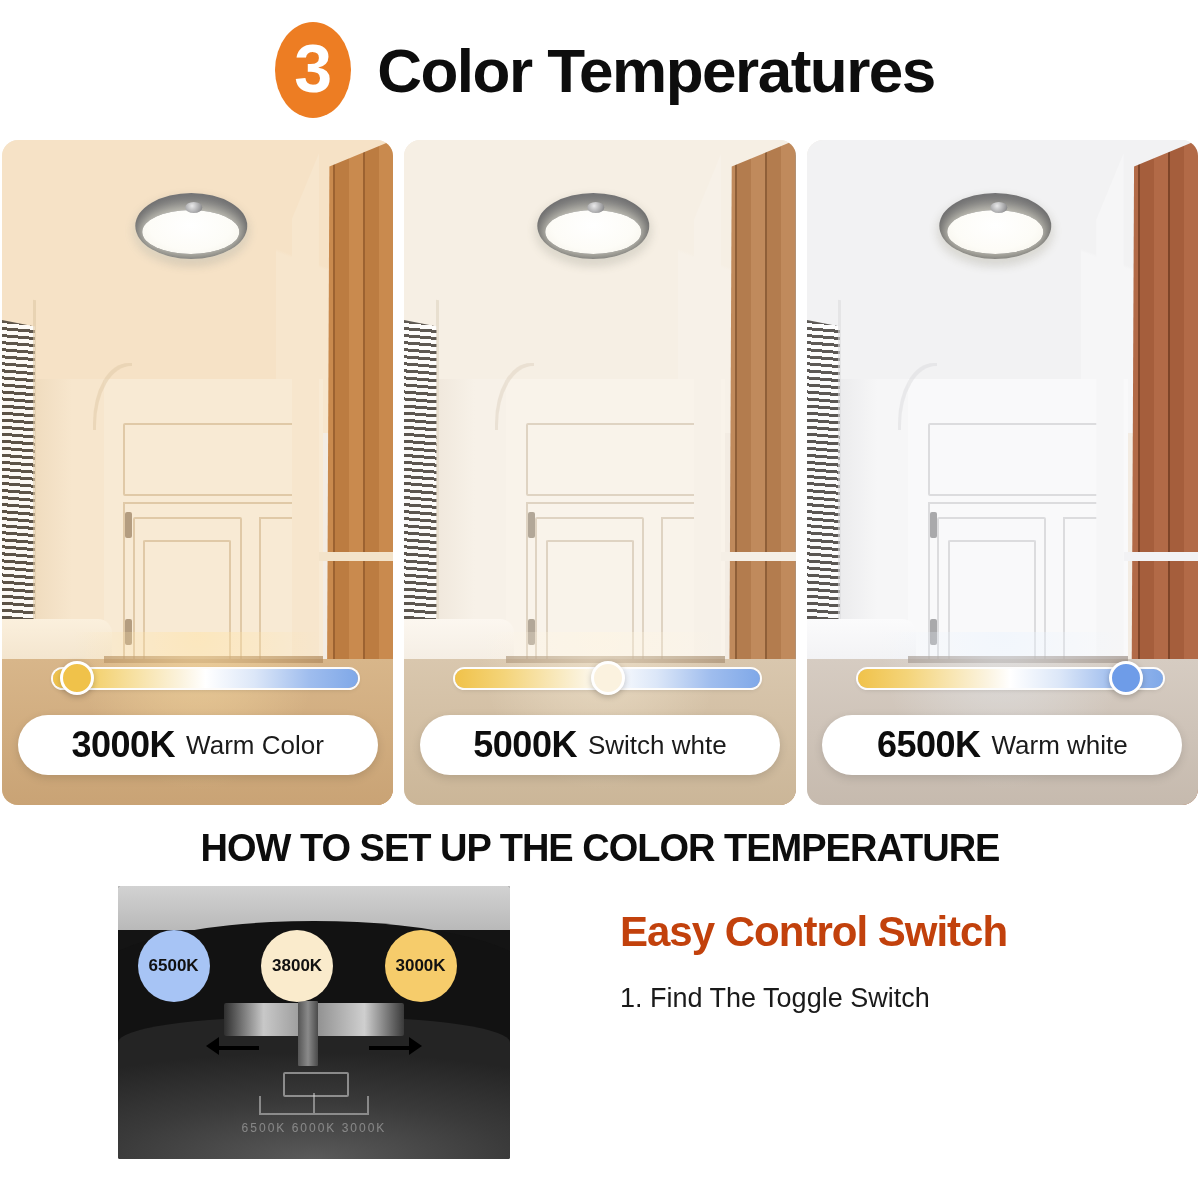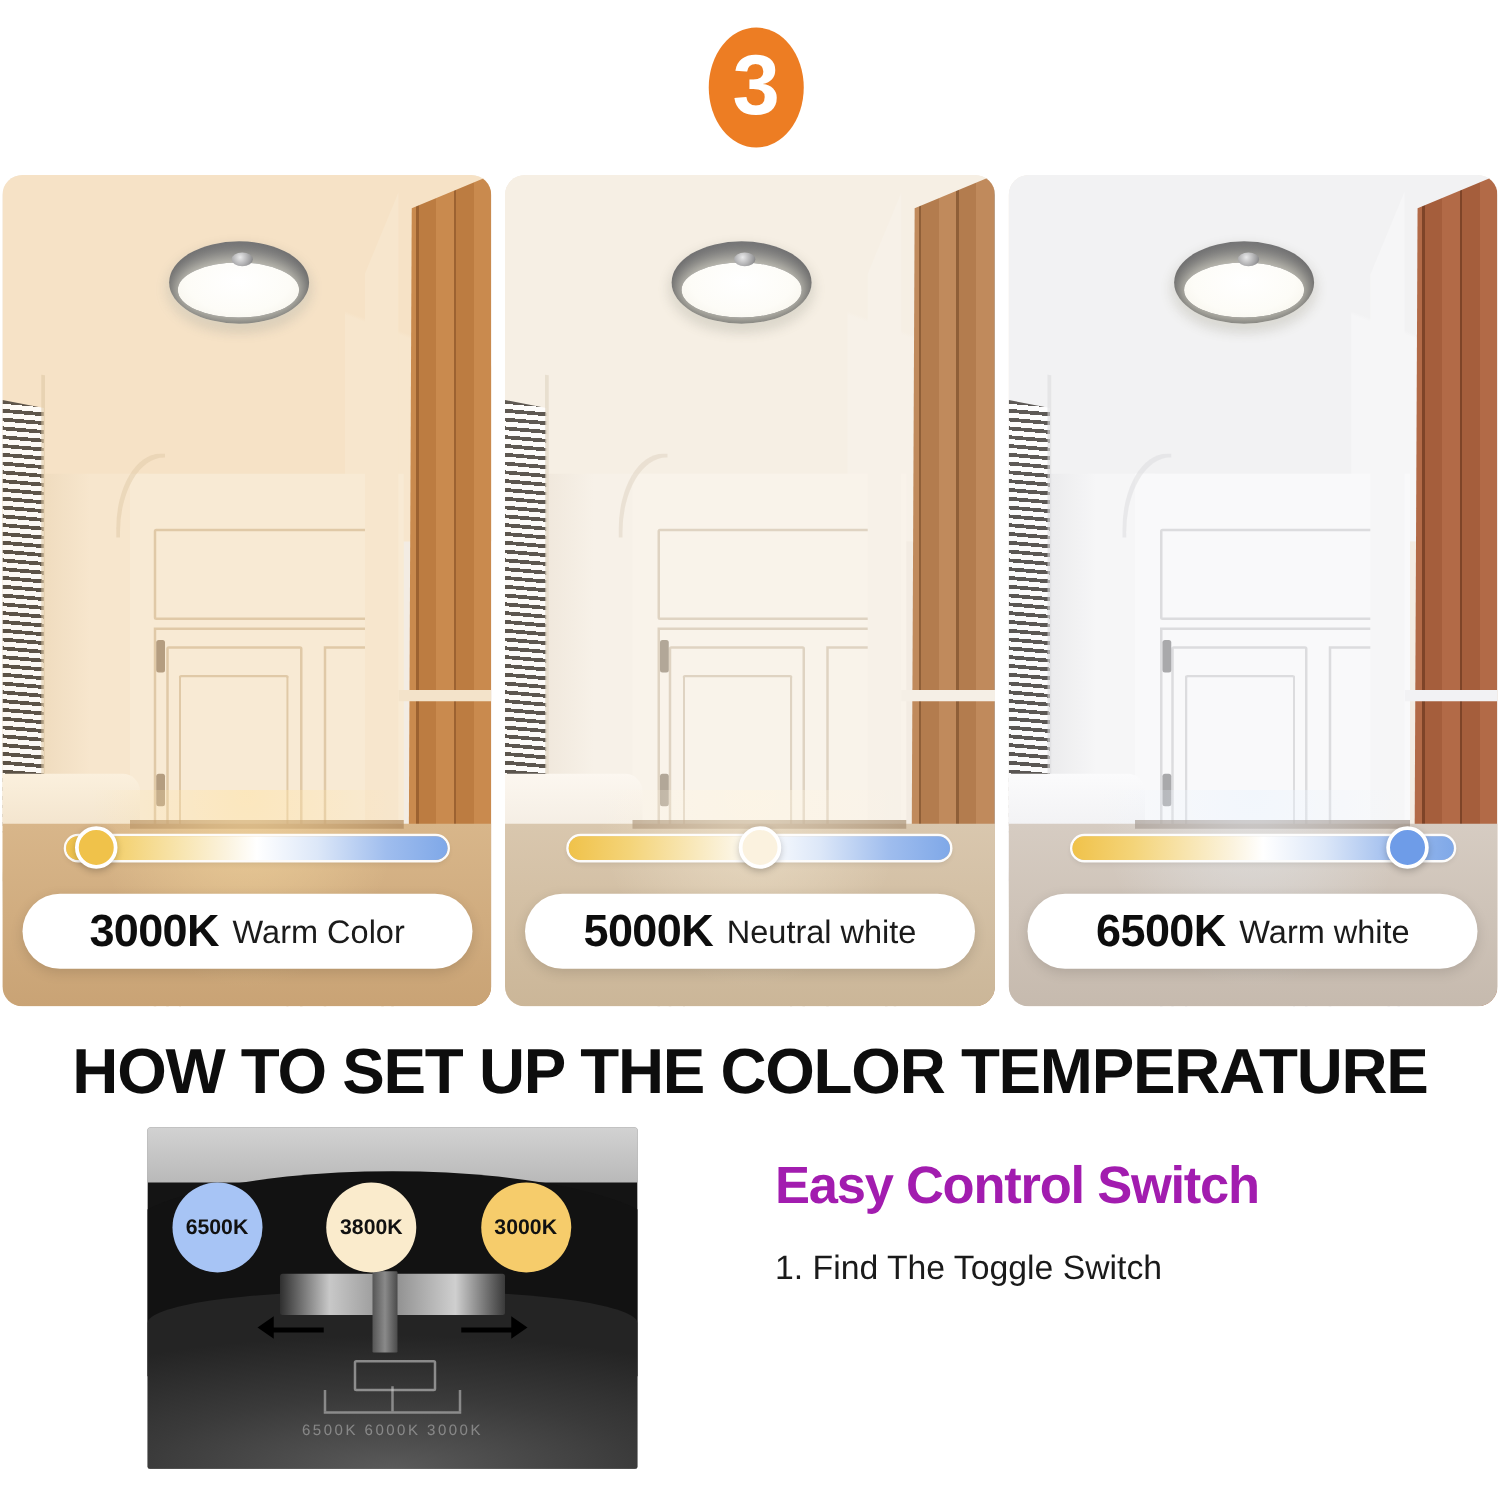--- a/index.html
+++ b/index.html
@@ -339,21 +339,21 @@
     color: #0d0d0d;
   }
   .pill-name {
     font-size: 26px;
     color: #1b1b1b;
   }
 
   
   .section-heading {
     text-align: center;
-    font-size: 51px;
+    font-size: 38px;
     font-weight: bold;
     letter-spacing: -1px;
     color: #0d0d0d;
     padding: 22px 0 16px;
     white-space: nowrap;
   }
 
   
   .bottom {
     display: flex;
@@ -479,35 +479,36 @@
 
   .bottom-text {
     padding-left: 110px;
     padding-top: 22px;
     width: 560px;
   }
   .bottom-title {
     font-size: 42px;
     font-weight: bold;
     letter-spacing: -1px;
-    color: #a21caf;
+    color: #c2410c;
     margin-bottom: 22px;
   }
   .bottom-step {
     font-size: 27px;
     line-height: 1.5;
     color: #1a1a1a;
     margin-bottom: 8px;
   }
 </style>
 </head>
 <body>
 
 <div class="header">
   <div class="badge">3</div>
+  <div class="header-title">Color Temperatures</div>
 </div>
 
 <div class="panel-row">
 
   <div class="panel" style="--ceil:#F6E2C6; --wall:#F7E6CD; --wallShade:#E9D3B2; --doorwall:#F8EAD4;
               --line:#E0C9A7; --hinge:#9d8364; --bench1:#FBF0DD; --bench2:#EBD9BE;
               --wood1:#C98A4E; --wood2:#BC7C41; --woodLine:#9C6231; --counter:#F3E3CA;
               --floor1:#D8B68A; --floor2:#C9A375; --base:#B08A5E; --pool:rgba(255,228,170,.55);">
     <div class="scene">
       <div class="ceiling"></div>
@@ -576,21 +577,21 @@
         <div class="lamp-rim"></div>
         <div class="lamp-lens"></div>
         <div class="lamp-sensor"></div>
       </div>
     </div>
     <div class="slider">
       <div class="knob" style="left:50%; background:#FBF2DF;"></div>
     </div>
     <div class="pill">
       <span class="pill-k">5000K</span>
-      <span class="pill-name">Neutral white</span>
+      <span class="pill-name">Switch whte</span>
     </div>
   </div>
 
   <div class="panel" style="--ceil:#F2F2F3; --wall:#F6F6F7; --wallShade:#E2E2E4; --doorwall:#F9F9FA;
               --line:#DCDCDE; --hinge:#8d8d90; --bench1:#FBFBFC; --bench2:#E9E9EC;
               --wood1:#B26A47; --wood2:#A55E3C; --woodLine:#7E4428; --counter:#F2F2F4;
               --floor1:#D6CCC2; --floor2:#C6BAAE; --base:#9f9389; --pool:rgba(235,244,255,.5);">
     <div class="scene">
       <div class="ceiling"></div>
       <div class="wall-left"></div>

